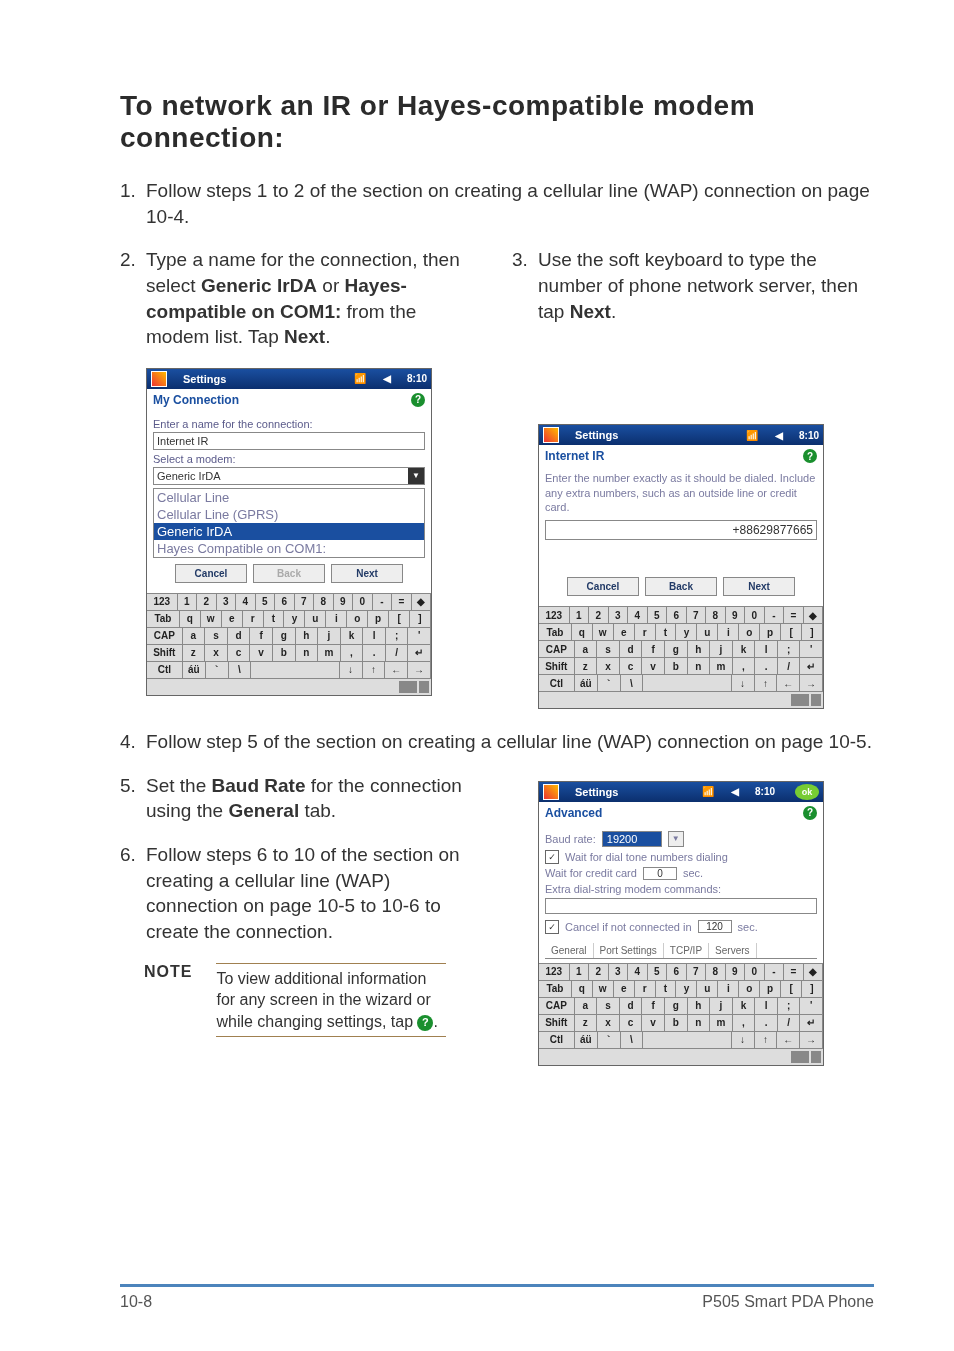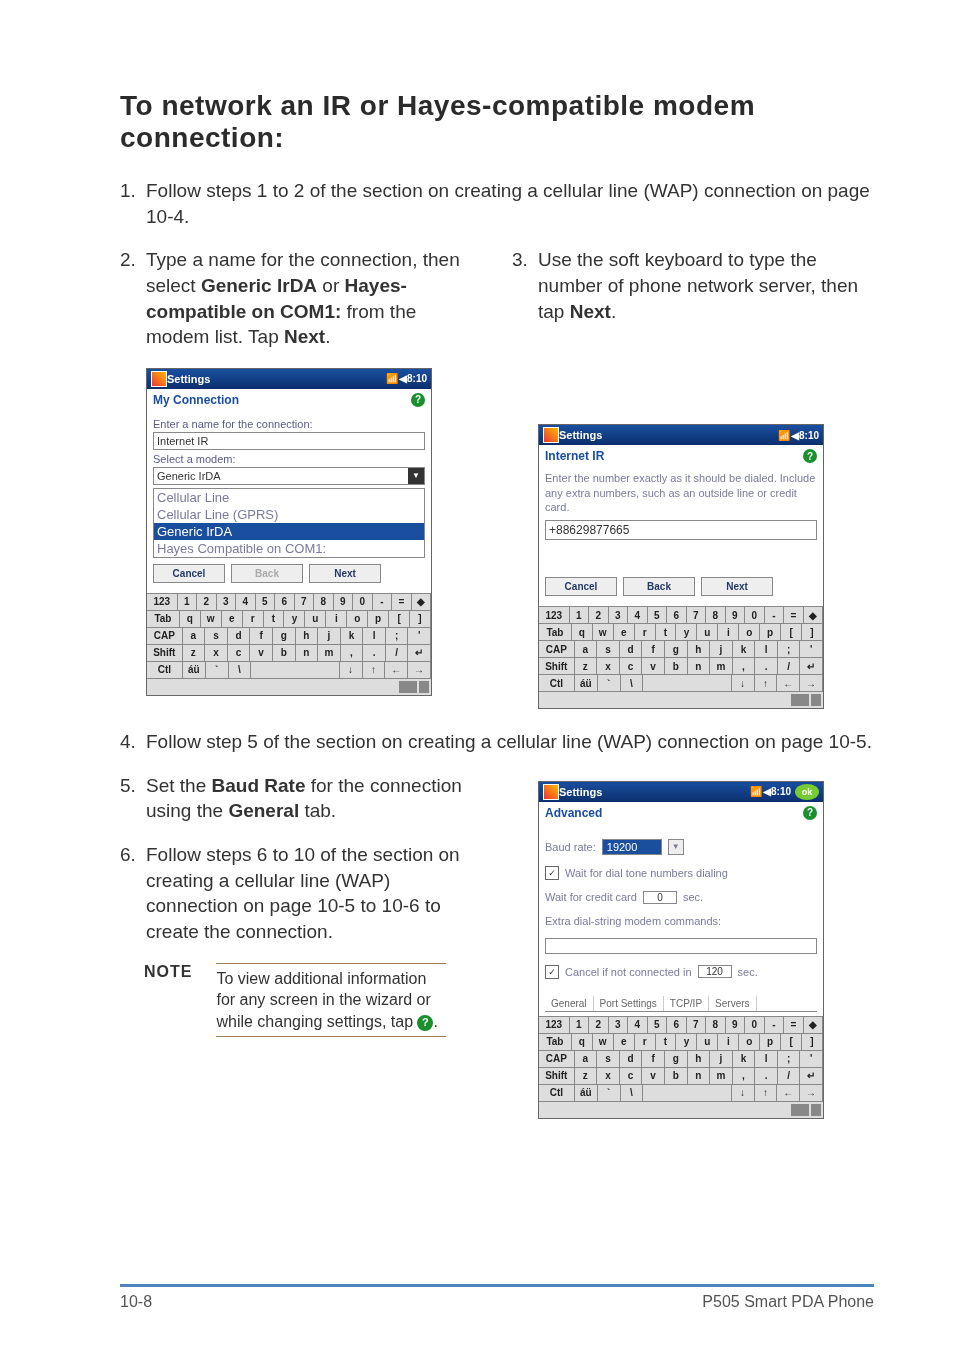--- a/index.html
+++ b/index.html
@@ -52,21 +52,21 @@
     margin-top: 8px;
   }
   .pda .titlebar {
     background: linear-gradient(#1a4fa0, #0b2f6e);
     color: #fff;
     font-weight: 700;
     height: 20px;
     display: flex;
     align-items: center;
     padding: 0 4px;
-    gap: 0;
+    gap: 16px;
   }
   .pda .titlebar .flag {
     width: 14px; height: 14px;
     background: linear-gradient(45deg,#e33,#fb0);
     border: 1px solid #fff;
   }
   .pda .titlebar .ok {
     width: 24px; height: 16px;
     border-radius: 50%;
     background: #7c3;
@@ -130,21 +130,21 @@
   }
   .pda .modemlist {
     border: 1px solid #888;
     font-size: 13px;
   }
   .pda .modemlist div { padding: 1px 3px; color: #7a7aa0; }
   .pda .modemlist .selected { background: #1a4fa0; color: #fff; }
   .pda .btnrow {
     display: flex;
     gap: 6px;
-    justify-content: flex-start;
+    justify-content: center;
     margin: 6px 0;
   }
   .pda .btn {
     border: 1px solid #888;
     background: #eee;
     font-size: 10px;
     font-weight: 700;
     padding: 3px 0;
     width: 70px;
     text-align: center;
@@ -182,23 +182,23 @@
     align-items: center;
     padding-right: 2px;
   }
   .kbd .kbicon {
     width: 18px; height: 12px;
     background: #888;
     margin: 0 2px;
   }
 
   .pda .help-text { font-size: 11px; color: #7a7aa0; line-height: 1.3; margin-bottom: 6px;}
-  .pda .number .input { font-size: 12px; }
-
-  .pda .advanced .row { display: flex; align-items: center; gap: 6px; margin: 11px 0; font-size: 11px; color: #7a7aa0;}
+  .pda .number .input { font-size: 12px; text-align: right; }
+
+  .pda .advanced .row { display: flex; align-items: center; gap: 6px; margin: 3px 0; font-size: 11px; color: #7a7aa0;}
   .pda .advanced .sel {
     background: #1a4fa0; color: #fff; padding: 1px 4px; border: 1px solid #888;
     min-width: 50px; display: inline-block;
   }
   .pda .advanced .caret {
     width: 14px; height: 14px;
     border: 1px solid #888;
     background: #eee;
     display: inline-flex;
     align-items: center;

